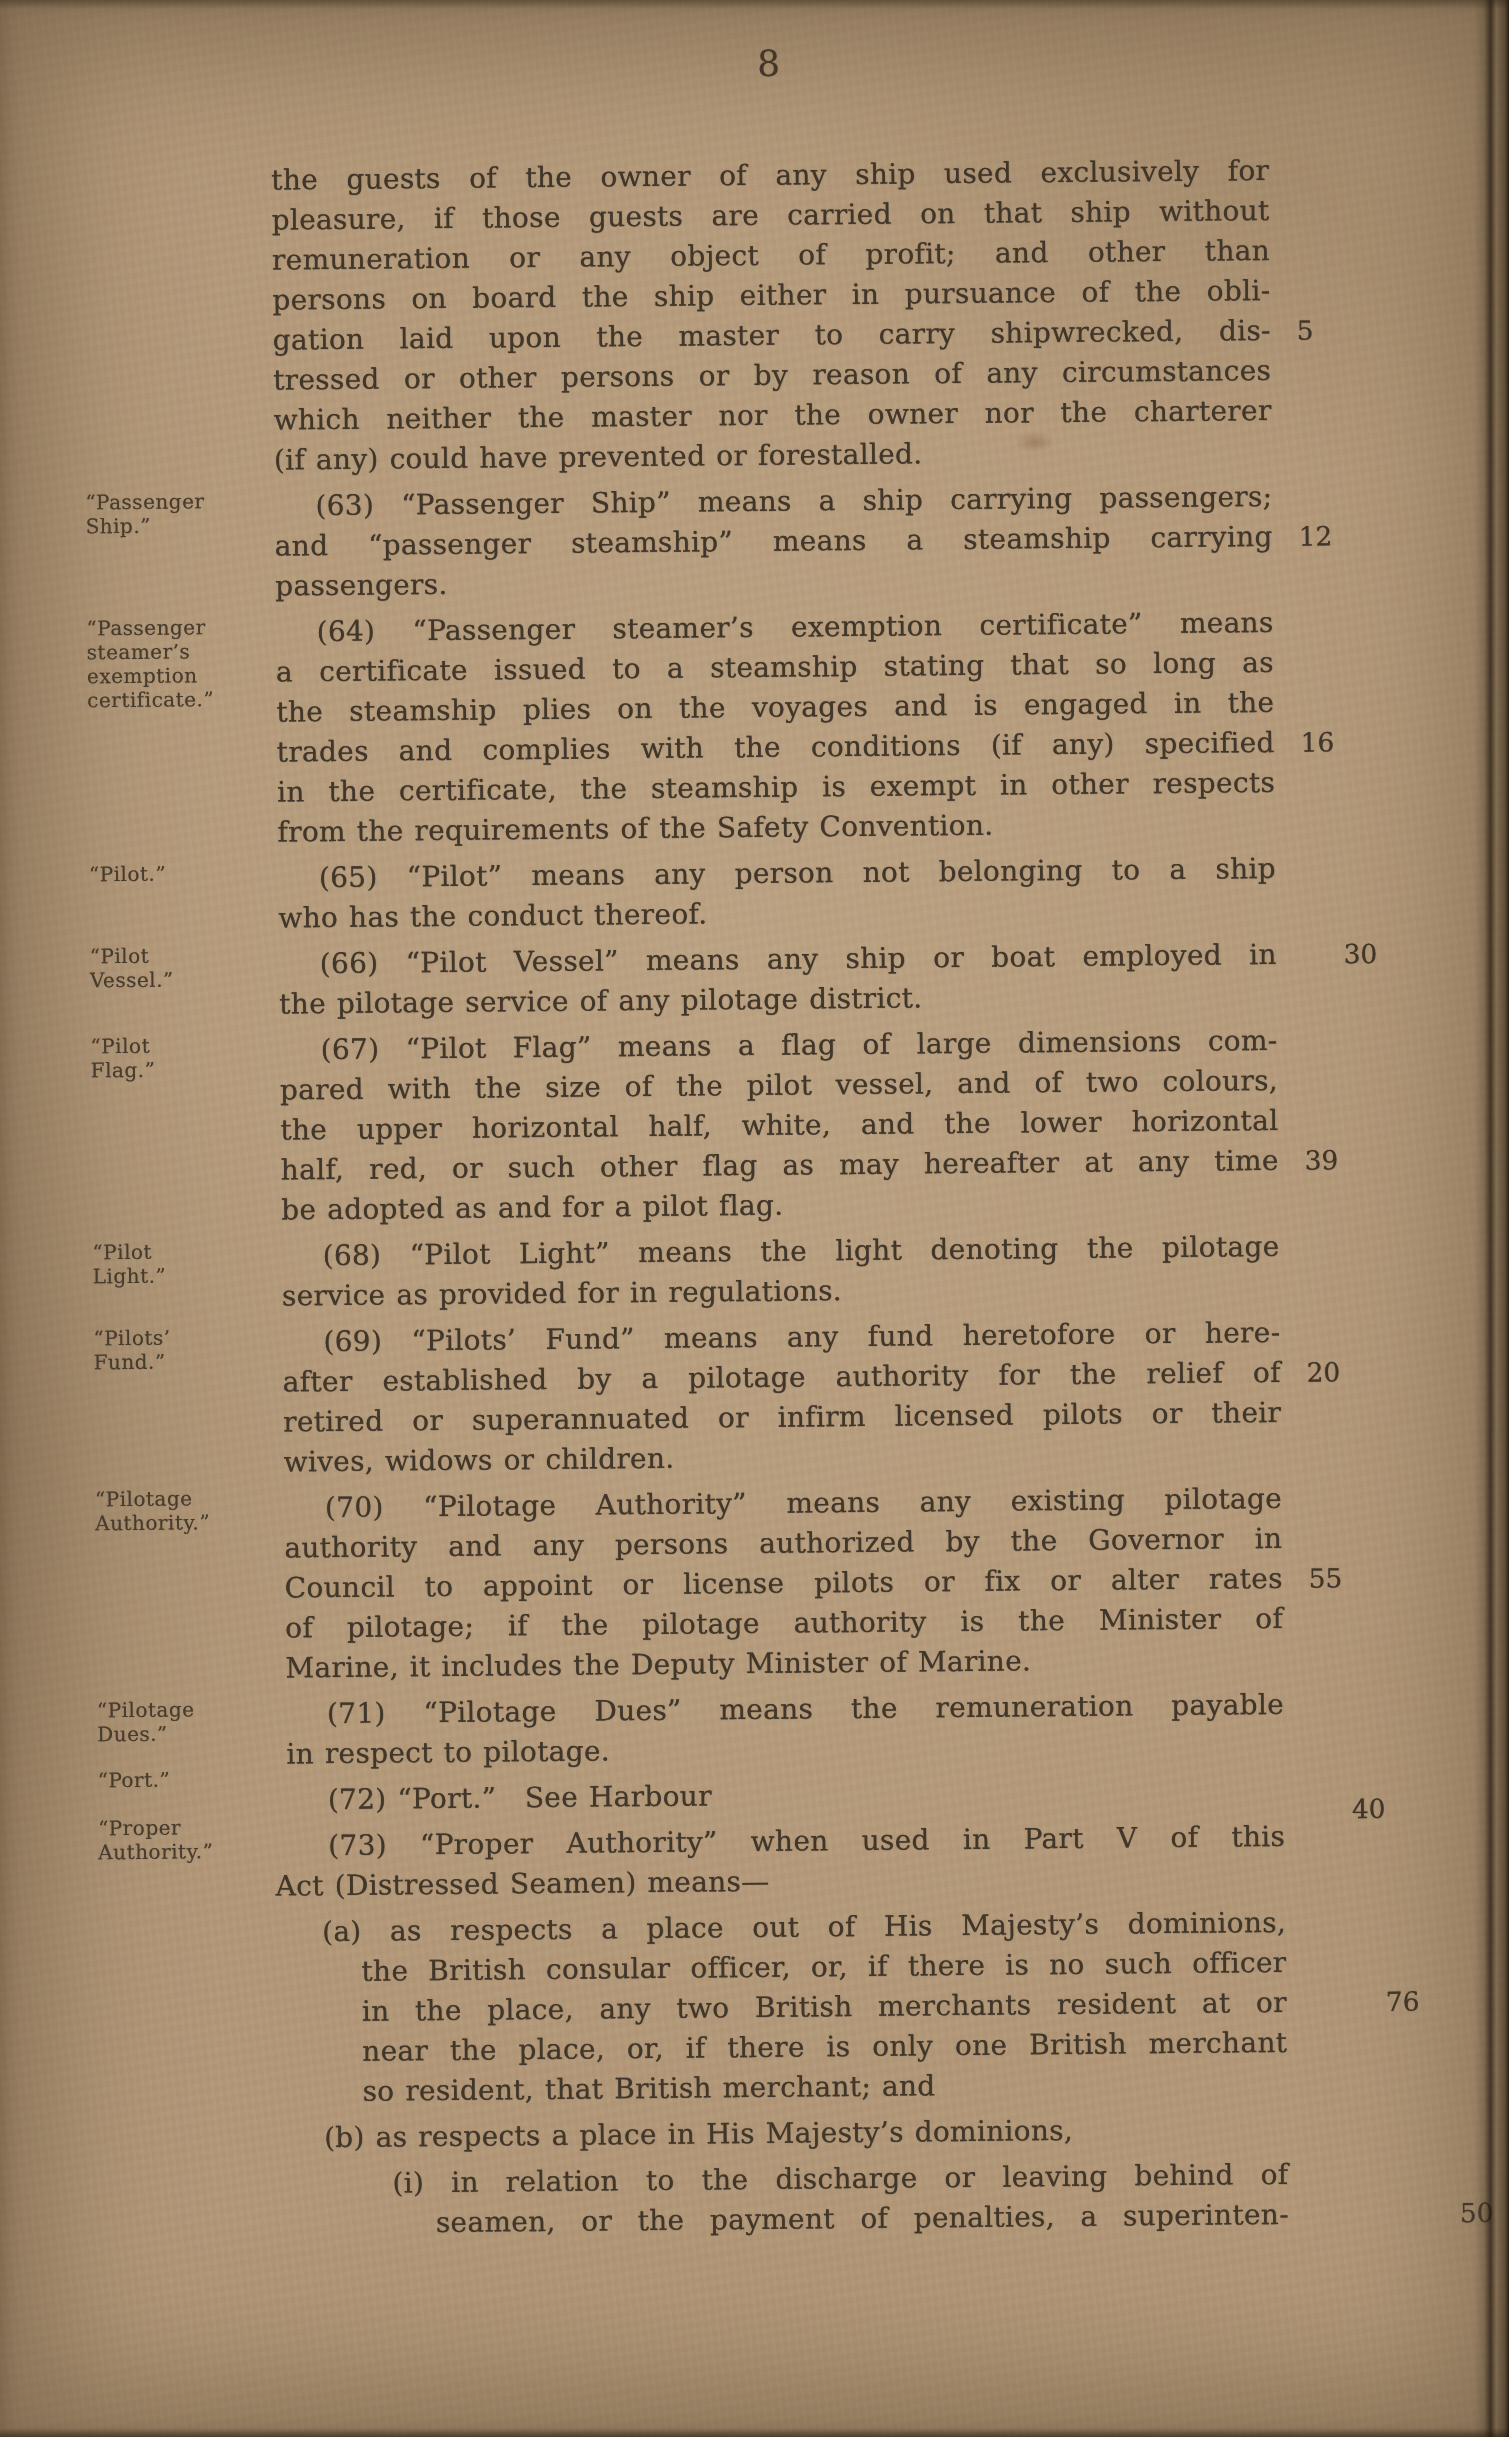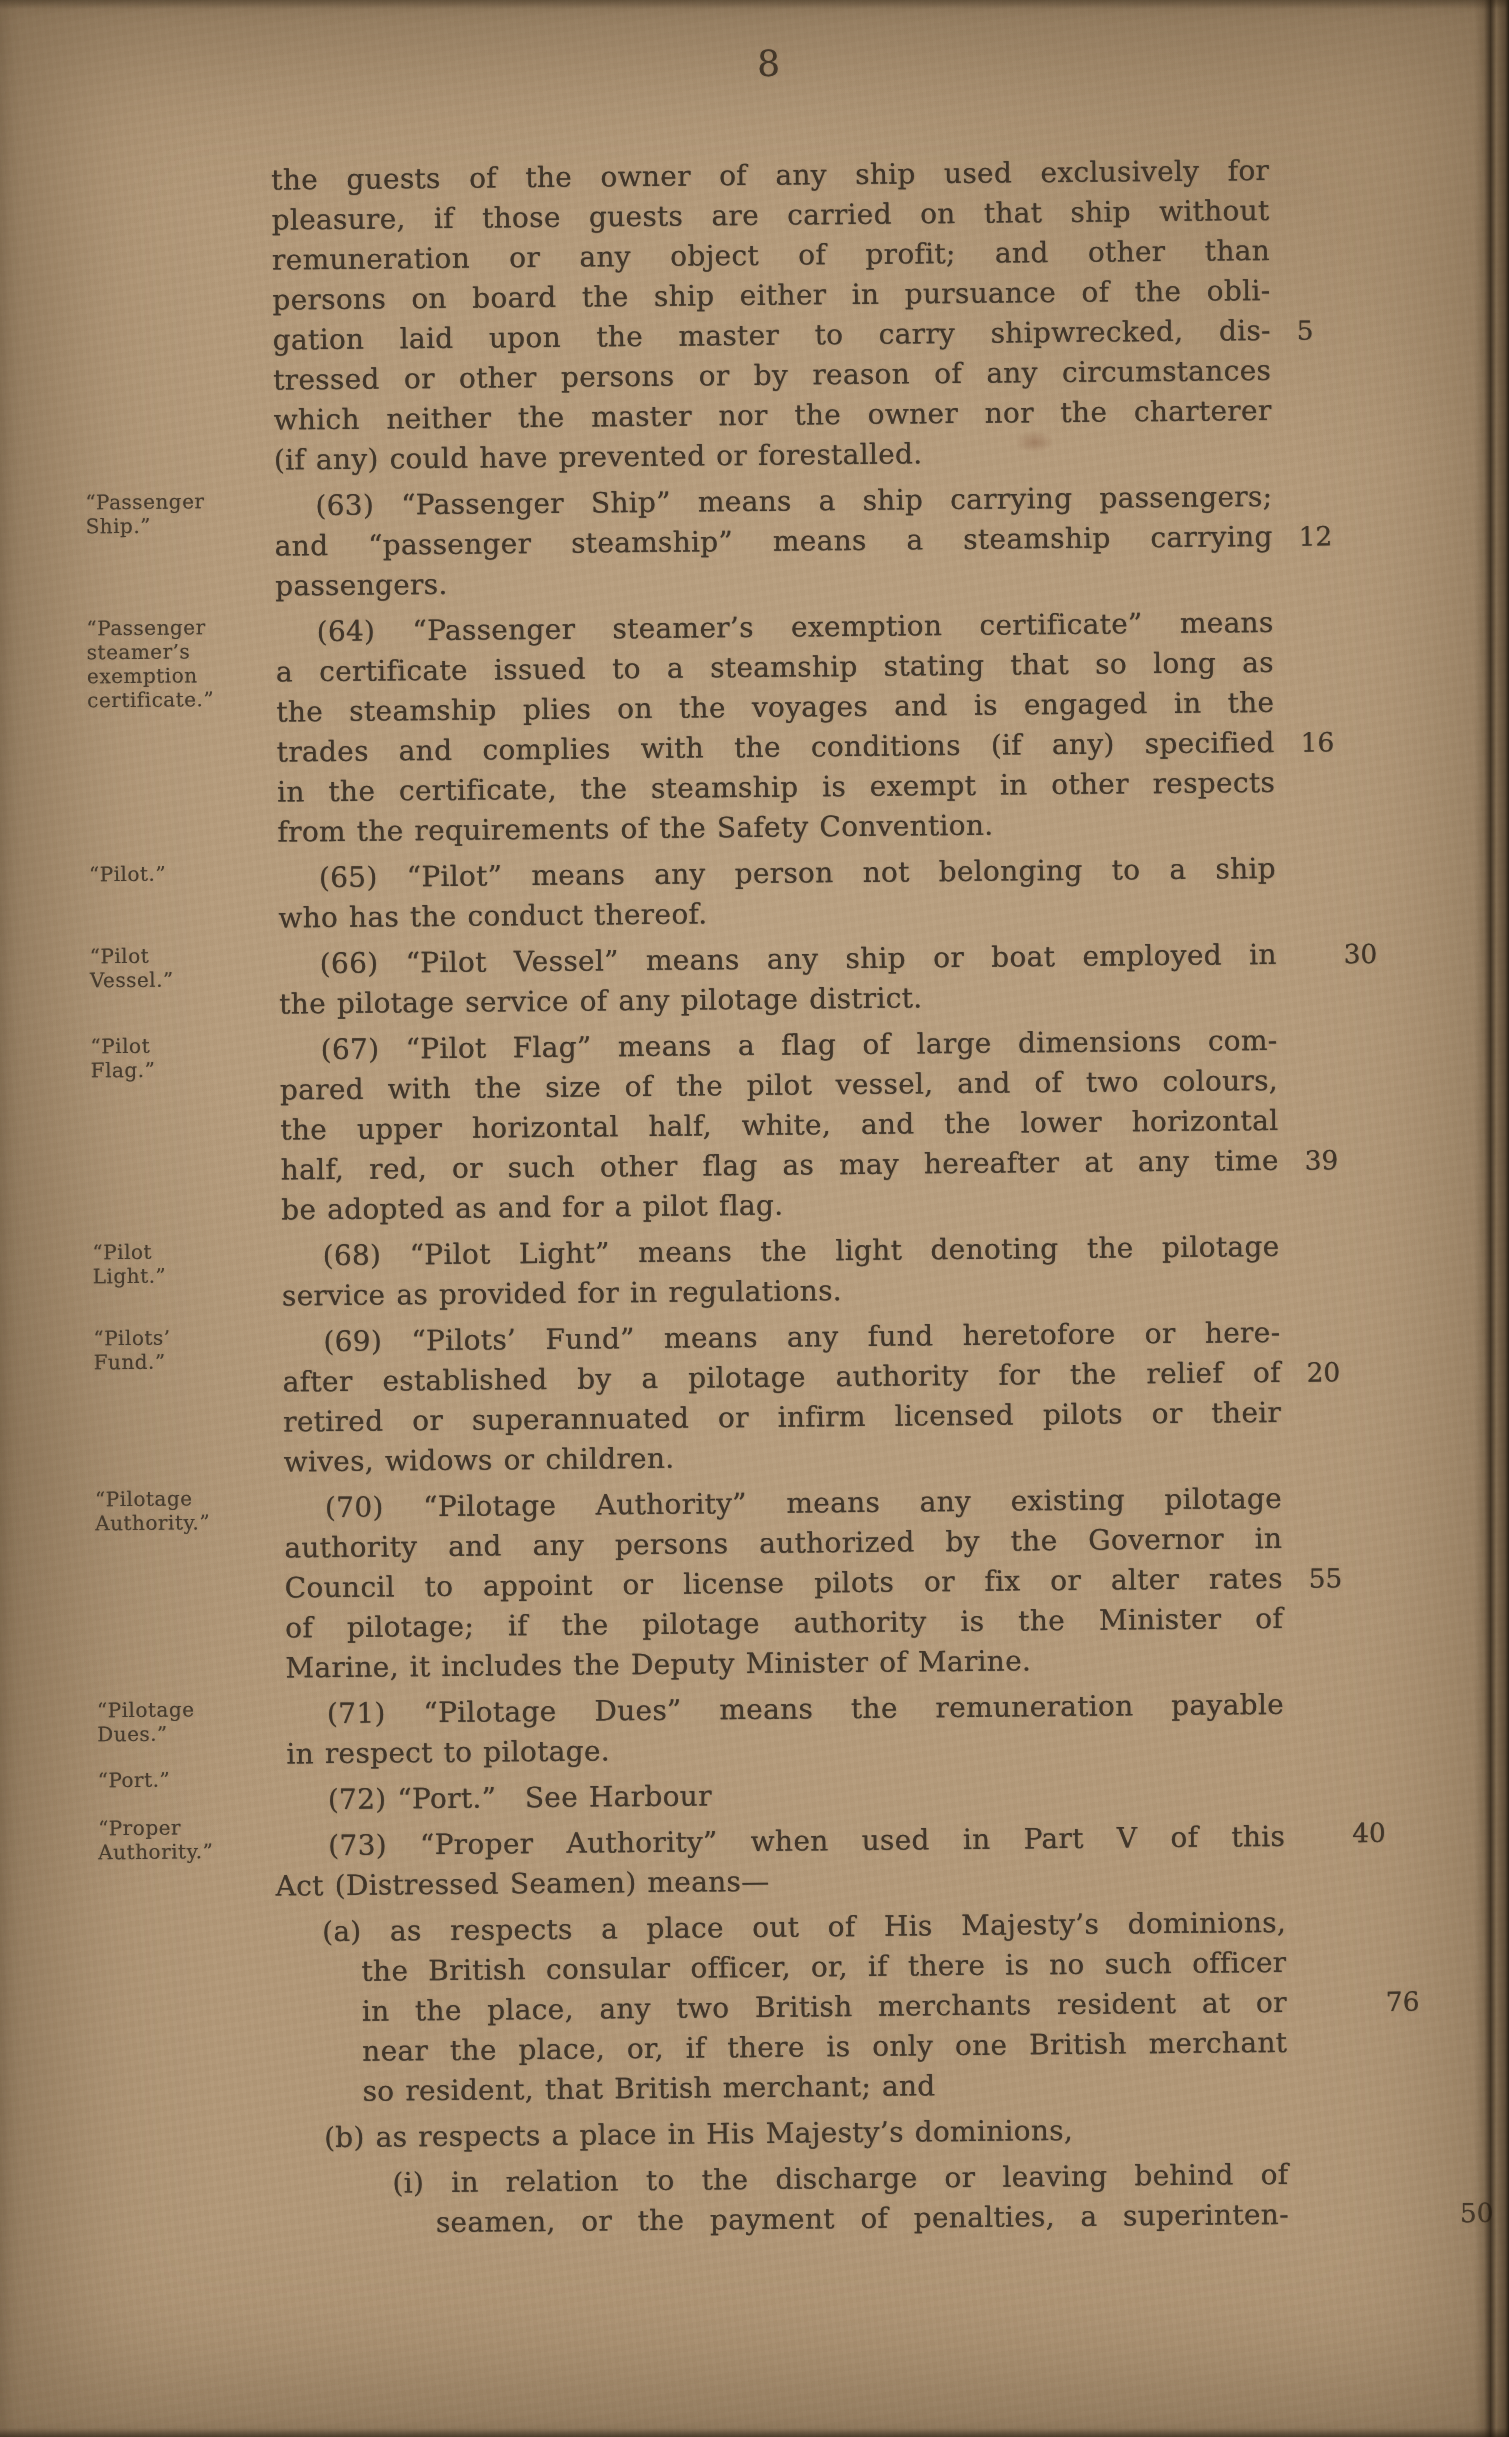--- a/index.html
+++ b/index.html
@@ -168,21 +168,21 @@
           <div class="line end"><span>Marine, it includes the Deputy Minister of Marine.</span></div>
         </div>
         <div class="para">
           <div class="note">“Pilotage
 Dues.”</div>
           <div class="line" style="text-indent: 41px;"><span>(71) “Pilotage Dues” means the remuneration payable</span></div>
           <div class="line end"><span>in respect to pilotage.</span></div>
         </div>
         <div class="para">
           <div class="note" style="top: -13.6px;">“Port.”</div>
-          <div class="line end" style="text-indent: 41px;"><span><span>(72) “Port.”  </span><span class="it">See</span><span> Harbour</span></span><span class="lnum" style="top: 19px; margin-top: 24px;">40</span></div>
+          <div class="line end" style="text-indent: 41px;"><span><span>(72) “Port.”  </span><span class="it">See</span><span> Harbour</span></span><span class="lnum" style="top: 19px;">40</span></div>
         </div>
         <div class="para">
           <div class="note" style="top: -12px;">“Proper
 Authority.”</div>
           <div class="line" style="text-indent: 41px;"><span>(73) “Proper Authority” when used in Part V of this</span></div>
           <div class="line end" style="text-indent: -12px;"><span>Act (Distressed Seamen) means—</span></div>
         </div>
         <div class="para">
           <div class="line" style="text-indent: 34px;"><span><span class="it">(a)</span><span> as respects a place out of His Majesty’s dominions,</span></span></div>
           <div class="line" style="text-indent: 73px;"><span>the British consular officer, or, if there is no such officer</span></div>

